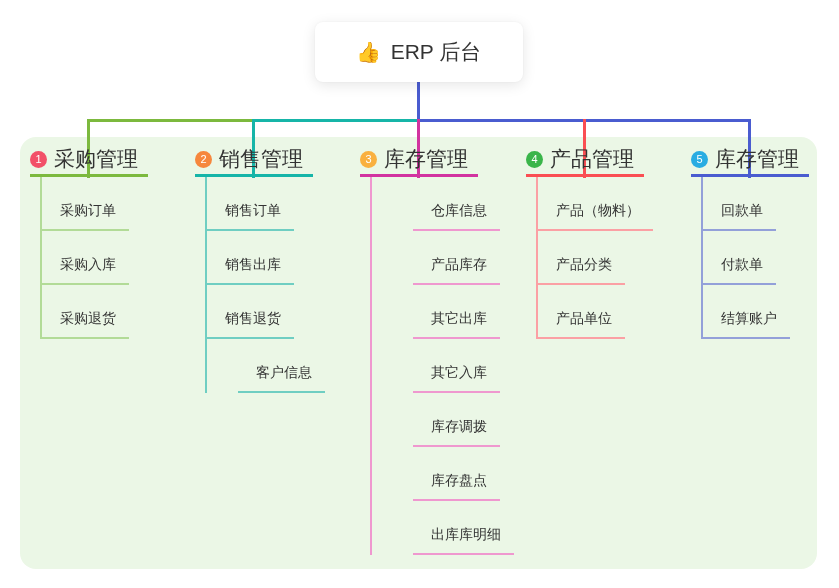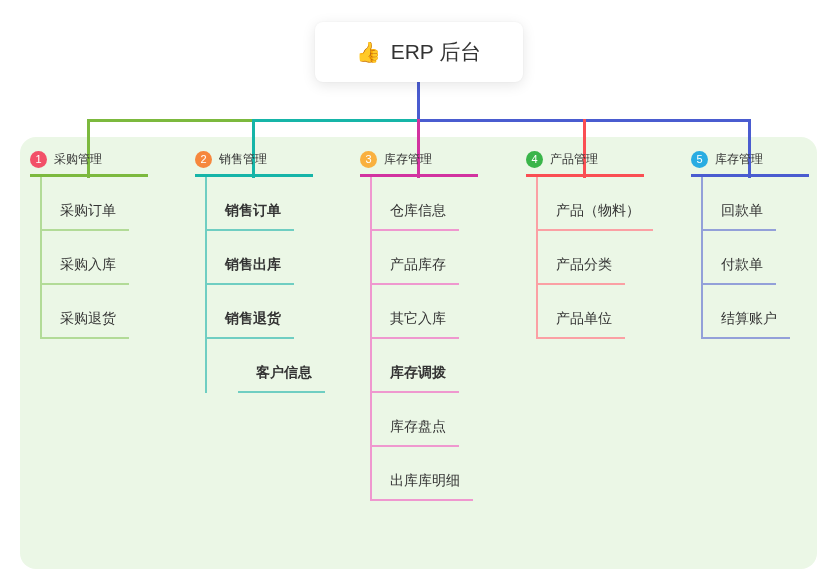--- a/index.html
+++ b/index.html
@@ -24,21 +24,21 @@
   .branch-header{
     display:flex;align-items:center;gap:7px;
     width:118px;height:29px;box-sizing:border-box;
     padding-bottom:4px;border-bottom:3px solid;
   }
   .badge{
     width:17px;height:17px;border-radius:50%;flex:0 0 17px;
     display:flex;align-items:center;justify-content:center;
     color:#ffffff;font-size:11px;line-height:1;
   }
-  .branch-label{font-size:12px;white-space:nowrap;}
+  .branch-label{font-size:21px;white-space:nowrap;}
   .children{
     margin-left:10px;border-left:2px solid;box-sizing:border-box;
   }
   .child-row{height:54px;display:flex;align-items:flex-end;}
   .child-label{
     display:inline-block;white-space:nowrap;
     font-size:14px;color:#333;
     padding:0 13px 9px 18px;border-bottom:2px solid;
   }
 </style>
@@ -78,52 +78,55 @@
           <div class="child-row">
             <span class="child-label" style="border-bottom-color: rgb(178, 219, 151);">采购退货</span>
           </div>
         </div>
       </div>
       <div class="branch" style="left: 195px; top: 148px;">
         <div class="branch-header" style="border-bottom-color: rgb(22, 181, 168);">
           <span class="badge" style="background: rgb(246, 135, 61);">2</span>
           <span class="branch-label">销售管理</span>
         </div>
-        <div class="children" style="border-left-color: rgb(111, 206, 194); font-weight: bold;">
+        <div class="children" style="border-left-color: rgb(111, 206, 194);">
           <div class="child-row">
             <span class="child-label" style="border-bottom-color: rgb(111, 206, 194);">销售订单</span>
           </div>
           <div class="child-row">
             <span class="child-label" style="border-bottom-color: rgb(111, 206, 194);">销售出库</span>
           </div>
           <div class="child-row">
             <span class="child-label" style="border-bottom-color: rgb(111, 206, 194);">销售退货</span>
           </div>
           <div class="child-row">
             <span class="child-label" style="border-bottom-color: rgb(111, 206, 194); margin-left: 31px;">客户信息</span>
           </div>
         </div>
       </div>
       <div class="branch" style="left: 360px; top: 148px;">
         <div class="branch-header" style="border-bottom-color: rgb(210, 51, 160);">
           <span class="badge" style="background: rgb(249, 176, 63);">3</span>
           <span class="branch-label">库存管理</span>
         </div>
-        <div class="children" style="border-left-color: rgb(239, 152, 207);">
+        <div class="children" style="border-left-color: rgb(239, 152, 207); padding-left: 41px;">
           <div class="child-row">
             <span class="child-label" style="border-bottom-color: rgb(239, 152, 207);">仓库信息</span>
           </div>
           <div class="child-row">
             <span class="child-label" style="border-bottom-color: rgb(239, 152, 207);">产品库存</span>
           </div>
           <div class="child-row">
+            <span class="child-label" style="border-bottom-color: rgb(239, 152, 207);">其它出库</span>
+          </div>
+          <div class="child-row">
             <span class="child-label" style="border-bottom-color: rgb(239, 152, 207);">其它入库</span>
           </div>
           <div class="child-row">
-            <span class="child-label" style="border-bottom-color: rgb(239, 152, 207); font-weight: bold;">库存调拨</span>
+            <span class="child-label" style="border-bottom-color: rgb(239, 152, 207);">库存调拨</span>
           </div>
           <div class="child-row">
             <span class="child-label" style="border-bottom-color: rgb(239, 152, 207);">库存盘点</span>
           </div>
           <div class="child-row">
             <span class="child-label" style="border-bottom-color: rgb(239, 152, 207);">出库库明细</span>
           </div>
         </div>
       </div>
       <div class="branch" style="left: 526px; top: 148px;">

